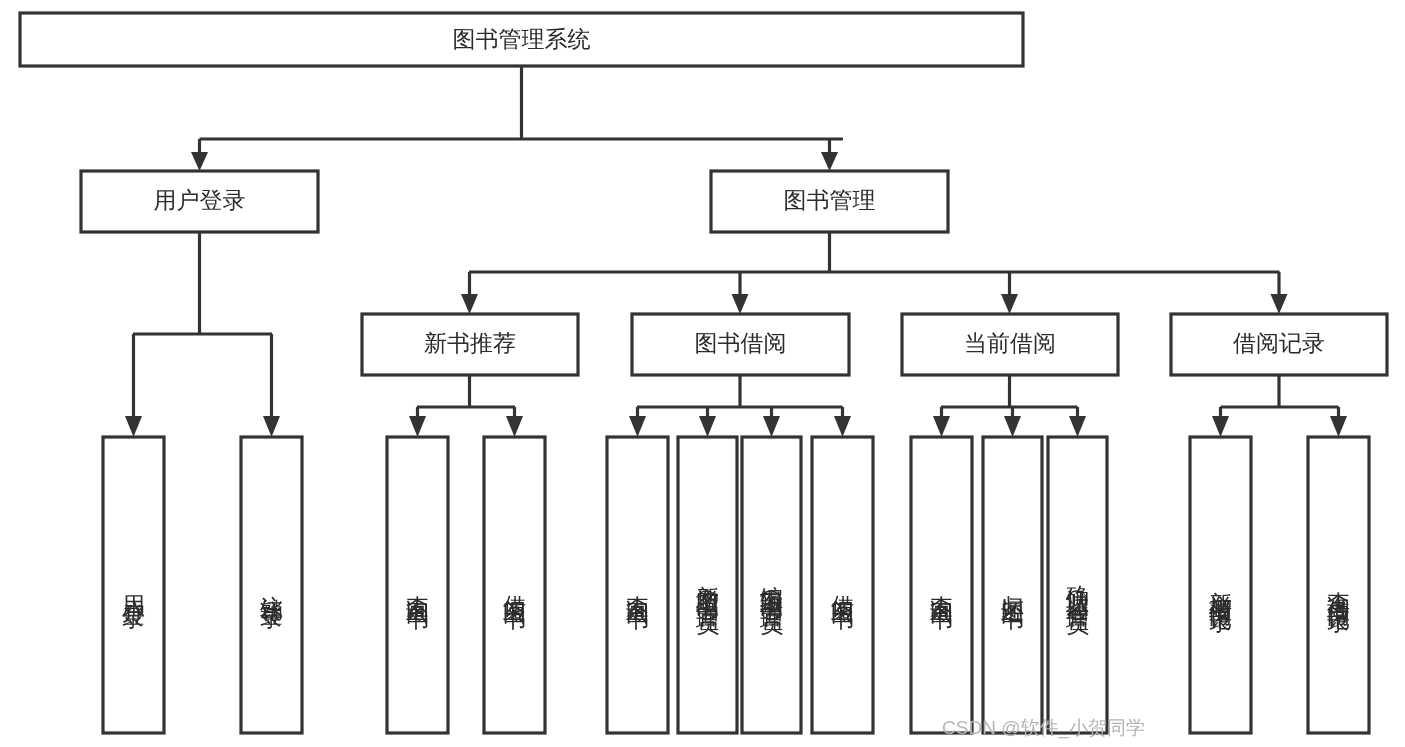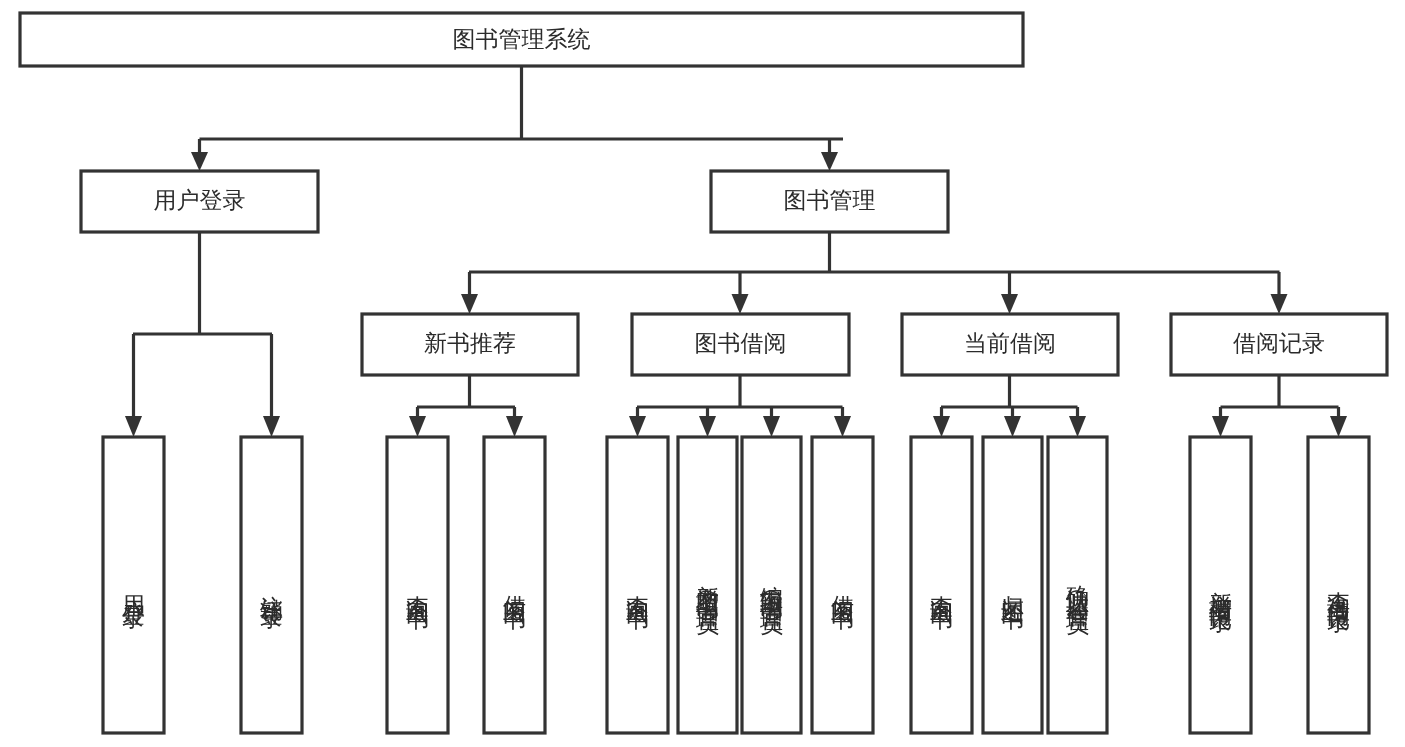--- a/index.html
+++ b/index.html
@@ -213,13 +213,14 @@
       <div class="leaf-label-wrap" style="left: 678px; top: 437px; width: 59px; height: 296px;">新增图书（管理员）</div>
       <div class="leaf-label-wrap" style="left: 742px; top: 437px; width: 59px; height: 296px;">编辑图书（管理员）</div>
       <div class="leaf-label-wrap" style="left: 812px; top: 437px; width: 61px; height: 296px;">借阅图书</div>
       <div class="leaf-label-wrap" style="left: 911px; top: 437px; width: 61px; height: 296px;">查询图书</div>
       <div class="leaf-label-wrap" style="left: 983px; top: 437px; width: 59px; height: 296px;">归还图书</div>
       <div class="leaf-label-wrap" style="left: 1048px; top: 437px; width: 59px; height: 296px;">确认归还（管理员）</div>
       <div class="leaf-label-wrap" style="left: 1190px; top: 437px; width: 61px; height: 296px;">新增借阅记录</div>
       <div class="leaf-label-wrap" style="left: 1308px; top: 437px; width: 61px; height: 296px;">查询借阅记录</div>
     </div>
 
+  <div class="watermark">CSDN @软件_小贺同学</div>
 </div>
 
 </body></html>

